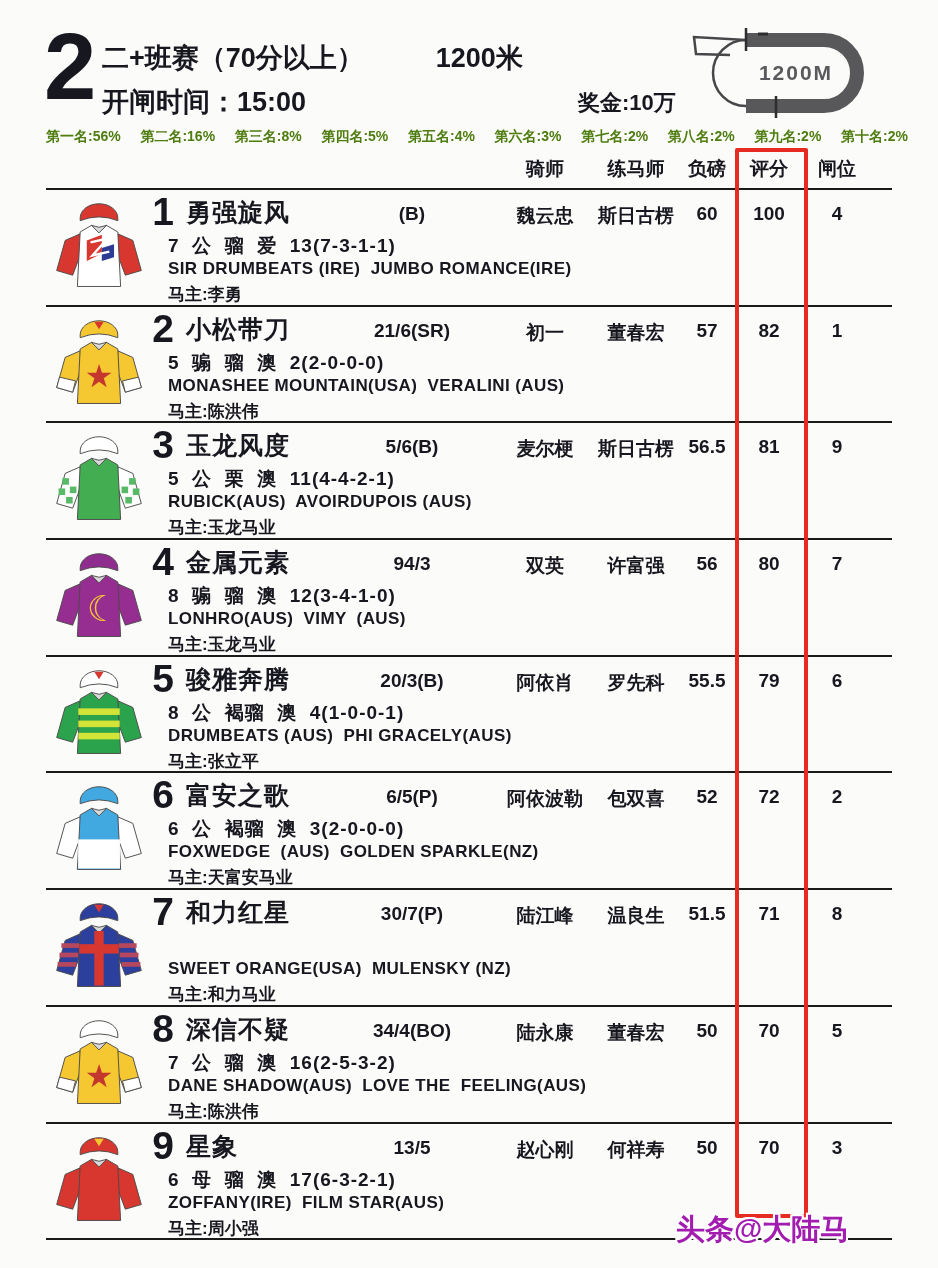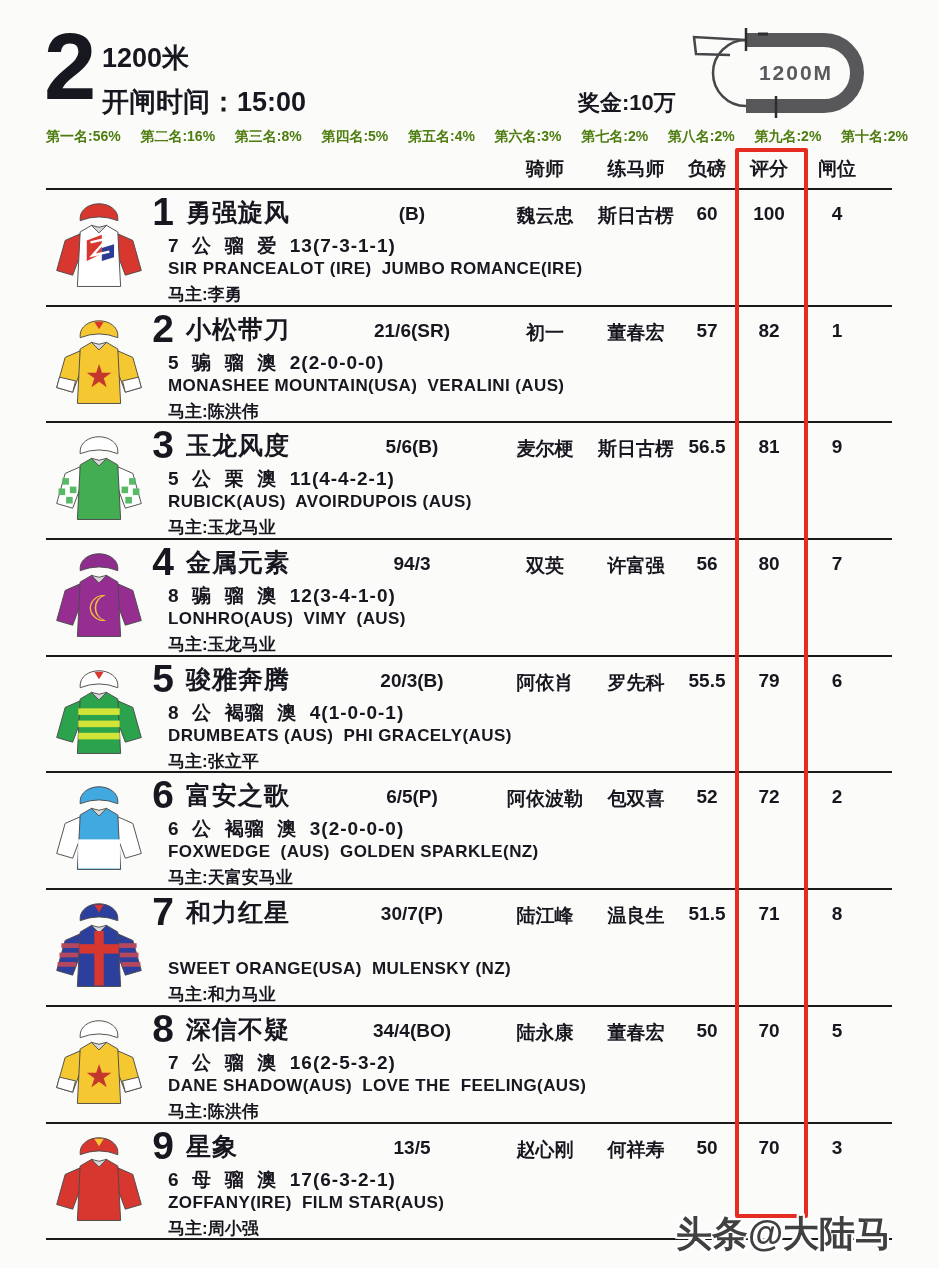--- a/index.html
+++ b/index.html
@@ -38,31 +38,32 @@
   .hweight{position:absolute;left:636px;top:13px;width:50px;font-size:19px;font-weight:600;text-align:center;}
   .hrating{position:absolute;left:691px;top:13px;width:64px;font-size:19px;font-weight:600;text-align:center;}
   .hgate{position:absolute;left:760px;top:13px;width:62px;font-size:19px;font-weight:600;text-align:center;}
   .hinfo{position:absolute;left:122px;top:43px;font-size:19px;font-weight:600;white-space:pre;letter-spacing:1px;}
   .hped{position:absolute;left:122px;top:69px;font-size:17px;font-weight:600;letter-spacing:.4px;white-space:pre;}
   .howner{position:absolute;left:122px;top:93px;font-size:17px;font-weight:600;}
   
   .rating-box{position:absolute;left:735px;top:148px;width:65px;height:1062px;
     border:4.5px solid #e62b23;border-radius:2px;pointer-events:none;}
   
-  .watermark{position:absolute;left:676px;top:1210px;font-size:36px;font-weight:800;color:#404040;
+  .watermark{position:absolute;left:676px;top:1210px;font-size:29px;font-weight:800;color:#a21caf;
     text-shadow:-2px -2px 0 #fff,2px -2px 0 #fff,-2px 2px 0 #fff,2px 2px 0 #fff,0 -2px 0 #fff,0 2px 0 #fff,-2px 0 0 #fff,2px 0 0 #fff;}
 </style>
 </head>
 <body>
 
 <div class="page">
 
   <div class="race-number">2</div>
 
   <div class="class-line">
+    <span>二+班赛（70分以上）</span>
     <span>1200米</span>
   </div>
 
   <div class="time-line">开闸时间：15:00</div>
   <div class="prize">奖金:10万</div>
 
   <svg class="track" viewBox="0 0 244 100">
     <path d="M74 16 H152 A33 33 0 0 1 152 82 H74" fill="none" stroke="#58585a" stroke-width="14"></path>
     <path d="M74 16 A33 33 0 0 0 74 82" fill="none" stroke="#47474a" stroke-width="2.5"></path>
     <path d="M74 16 L22 13 L24 30 L58 31" fill="none" stroke="#47474a" stroke-width="2.5"></path>
@@ -107,21 +108,21 @@
         </svg>
     <div class="num">1</div>
     <div class="hname">勇强旋风</div>
     <div class="hform">(B)</div>
     <div class="hjockey">魏云忠</div>
     <div class="htrainer">斯日古楞</div>
     <div class="hweight">60</div>
     <div class="hrating">100</div>
     <div class="hgate">4</div>
     <div class="hinfo">7  公  骝  爱  13(7-3-1-1)</div>
-    <div class="hped">SIR PRANCEALOT (IRE)  JUMBO ROMANCE(IRE)</div>
+    <div class="hped">SIR DRUMBEATS (IRE)  JUMBO ROMANCE(IRE)</div>
     <div class="howner">马主:李勇</div>
   </div>
 
   <div class="row">
     <svg class="silk" viewBox="0 0 100 108">
           <polygon points="30,40 14,47 5,79 22,84 31,60" fill="#f5c731" stroke="#4a4a4a" stroke-width="1"></polygon>
           <polygon points="70,40 86,47 95,79 78,84 69,60" fill="#f5c731" stroke="#4a4a4a" stroke-width="1"></polygon>
           <polygon points="8,68 25,72 22,84 5,79" fill="#ffffff" stroke="#4a4a4a" stroke-width="1"></polygon>
           <polygon points="92,68 75,72 78,84 95,79" fill="#ffffff" stroke="#4a4a4a" stroke-width="1"></polygon>
           <path d="M30 38 L42 31 L50 37 L58 31 L70 38 L73 96 L27 96 Z" fill="#f5c731" stroke="#4a4a4a" stroke-width="1"></path>

